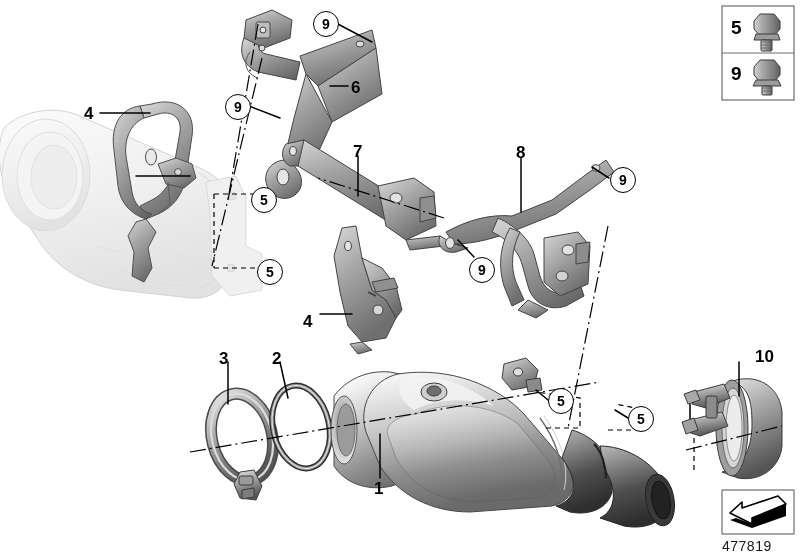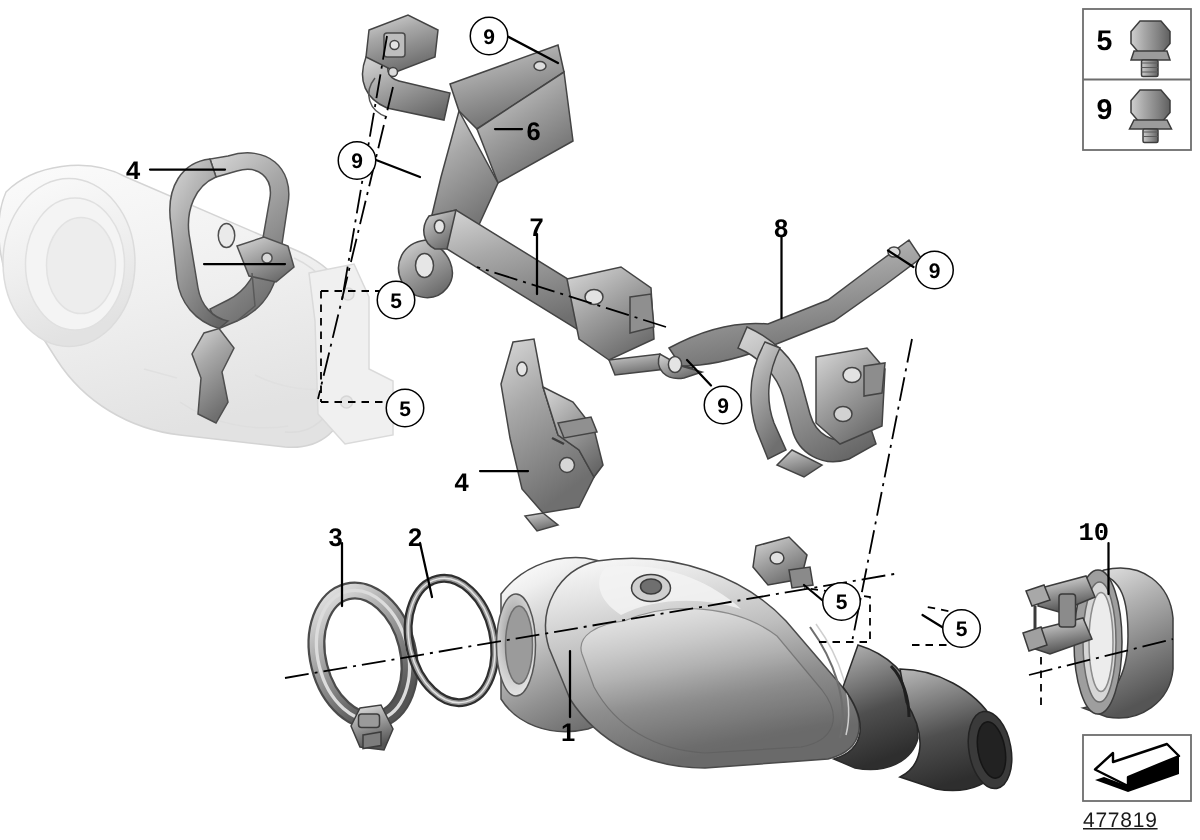--- a/index.html
+++ b/index.html
@@ -289,21 +289,21 @@
   </svg>
 
   <div class="lbl" style="left:374px;top:480px;">1</div>
   <div class="lbl" style="left:272px;top:350px;">2</div>
   <div class="lbl" style="left:219px;top:350px;">3</div>
   <div class="lbl" style="left:84px;top:105px;">4</div>
   <div class="lbl" style="left:303px;top:313px;">4</div>
   <div class="lbl" style="left:351px;top:79px;">6</div>
   <div class="lbl" style="left:353px;top:143px;">7</div>
   <div class="lbl" style="left:516px;top:144px;">8</div>
-  <div class="lbl" style="left:719px;top:348px;font-family:Liberation Mono, monospace;">10</div>
+  <div class="lbl" style="left:755px;top:348px;">10</div>
 
   <div class="callout" style="left:313px;top:11px;">9</div>
   <div class="callout" style="left:225px;top:94px;">9</div>
   <div class="callout" style="left:469px;top:257px;">9</div>
   <div class="callout" style="left:610px;top:167px;">9</div>
   <div class="callout" style="left:251px;top:187px;">5</div>
   <div class="callout" style="left:257px;top:259px;">5</div>
   <div class="callout" style="left:548px;top:388px;">5</div>
   <div class="callout" style="left:628px;top:406px;">5</div>
 
@@ -329,15 +329,15 @@
   <div class="legendnum" style="left:731px;top:63px;">9</div>
 
   <svg class="layer" viewBox="0 0 800 560" xmlns="http://www.w3.org/2000/svg">
     <rect x="722" y="490" width="72" height="44" fill="#ffffff" stroke="#6d6d6d" stroke-width="1.2"></rect>
     <g>
       <path d="M730 513 L742 502 L742 508 L778 496 L786 504 L752 518 L752 524 Z" fill="#ffffff" stroke="#000" stroke-width="1.6" stroke-linejoin="round"></path>
       <path d="M752 518 L786 504 L786 516 L752 528 Z" fill="#000"></path>
       <path d="M730 520 L752 528 L752 524 L736 518 Z" fill="#000"></path>
     </g>
   </svg>
-  <div class="boxtxt" style="left:722px;top:538px;text-decoration:underline;">477819</div>
+  <div class="boxtxt" style="left:722px;top:538px;">477819</div>
 
 </div>
 
 </body></html>

